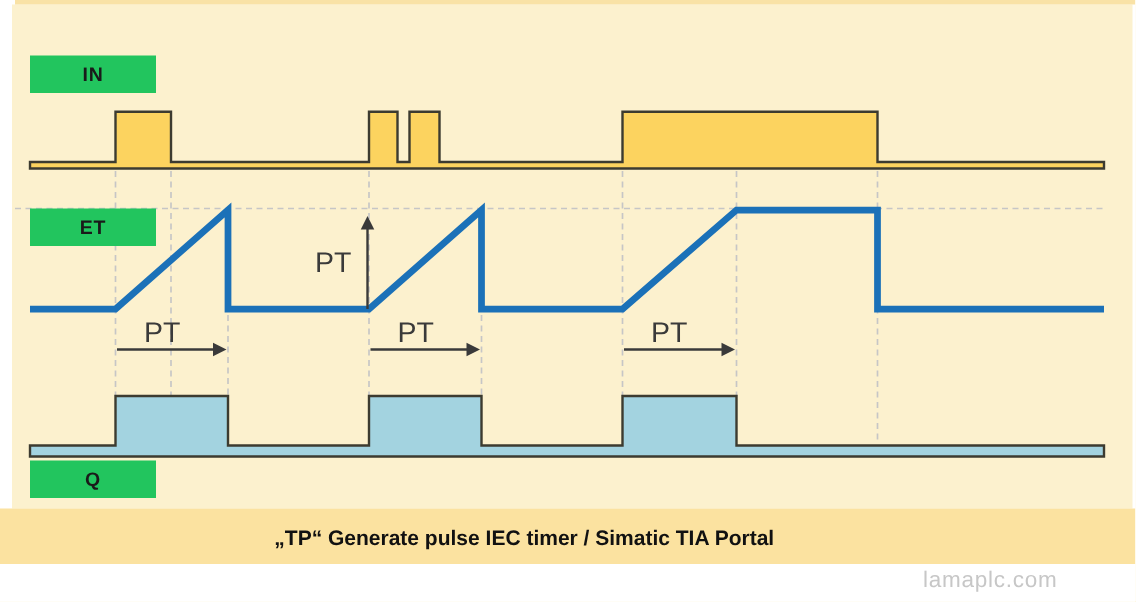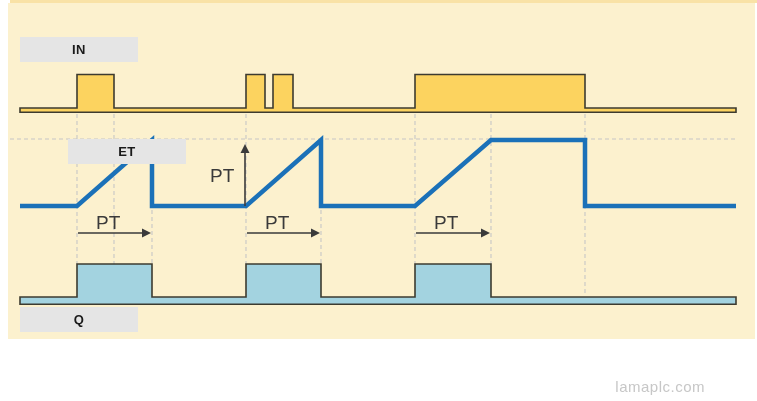--- a/index.html
+++ b/index.html
@@ -3,26 +3,26 @@
 <meta charset="utf-8">
 <style>
   html,body{margin:0;padding:0;background:#ffffff;}
   .stage{
     position:relative;width:757px;height:401px;background:#ffffff;
     font-family:"Liberation Sans",sans-serif;overflow:hidden;
   }
   .panel{position:absolute;left:8px;top:3px;width:747px;height:336px;background:#FCF1CE;}
   .top-strip{position:absolute;left:10px;top:0;width:747px;height:3px;background:#F9E2A6;}
   .sig-label-box{
-    position:absolute;left:20px;width:118px;height:25px;background:#e5e5e5;
+    position:absolute;left:20px;width:84px;height:25px;background:#22c55e;
     display:flex;align-items:center;justify-content:center;
     font-size:13px;font-weight:bold;color:#1a1a1a;letter-spacing:0.5px;
   }
   .box-in{top:37px;}
-  .box-et{top:139px;margin-left:48px;}
+  .box-et{top:139px;}
   .box-q{top:307px;}
   .diagram-svg{position:absolute;left:0;top:0;width:757px;height:401px;}
   .pt-label{
     position:absolute;width:38px;text-align:left;
     font-size:19px;color:#3a3a3a;font-weight:400;
   }
   .pt-h1{left:96px;top:212px;}
   .pt-v {left:210px;top:165px;}
   .pt-h2{left:265px;top:212px;}
   .pt-h3{left:434px;top:212px;}
@@ -77,15 +77,18 @@
   </div>
   <div class="sig-label-box box-q">
     <span>Q</span>
   </div>
 
   <div class="pt-label pt-h1">PT</div>
   <div class="pt-label pt-v">PT</div>
   <div class="pt-label pt-h2">PT</div>
   <div class="pt-label pt-h3">PT</div>
 
+  <div class="caption-bar">
+    <span class="caption-text">„TP“ Generate pulse IEC timer / Simatic TIA Portal</span>
+  </div>
 
   <div class="watermark">lamaplc.com</div>
 </div>
 
 </body></html>

